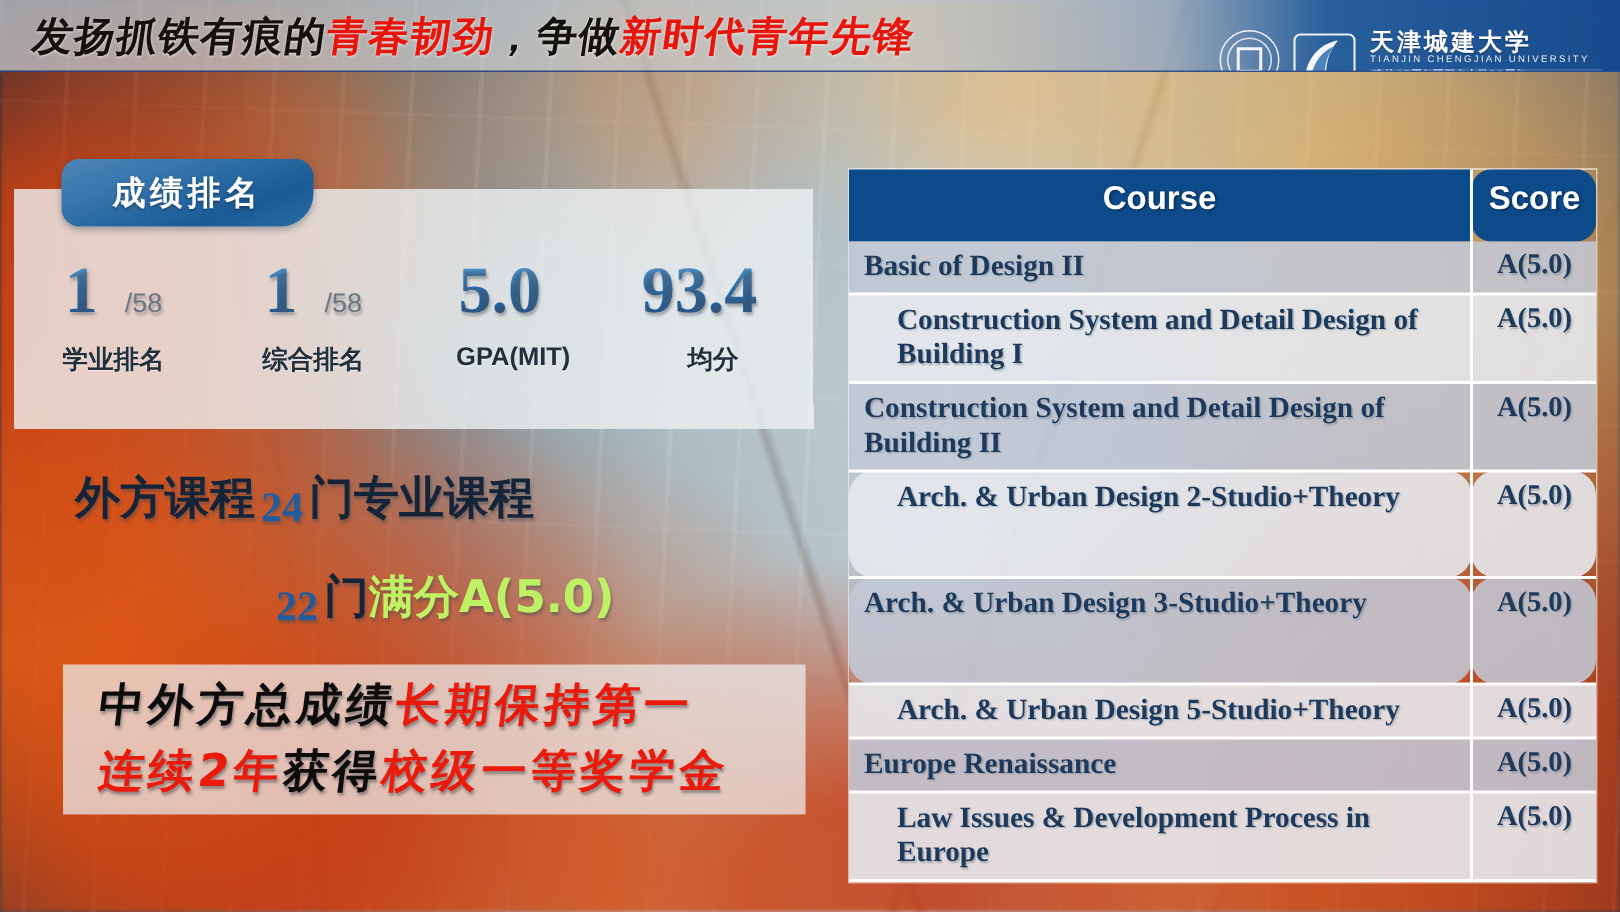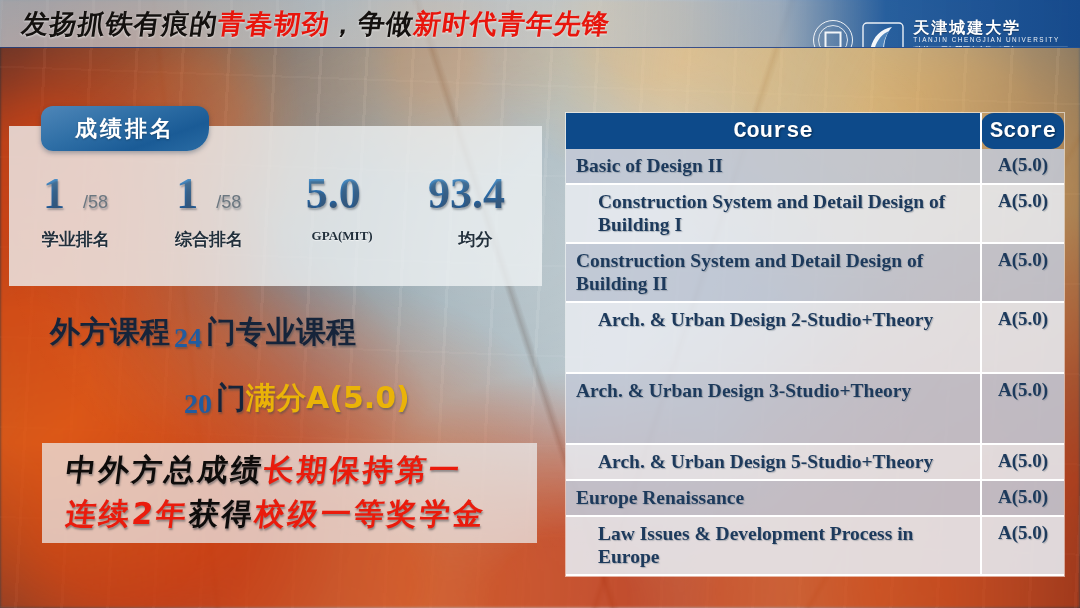--- a/index.html
+++ b/index.html
@@ -172,37 +172,37 @@
   .denom{
     font-family:"Liberation Sans", sans-serif;
     font-weight:normal;font-size:18px;color:#6b7780;margin-left:18px;
   }
   .stat-cap{
     margin-top:12px;
     font-family:"DejaVu Sans", sans-serif;
     font-size:17px;font-weight:bold;color:#22303c;
     text-shadow:0 1px 1px rgba(255,255,255,.6);
   }
-  .stat-cap.en{font-family:Liberation Serif, serif;font-size:13px;}
+  .stat-cap.en{font-family:Liberation Sans, sans-serif;font-size:17px;}
 
   
   .mid-line{
     position:absolute;white-space:nowrap;
     font-family:"DejaVu Sans", sans-serif;
     font-weight:bold;
     text-shadow:1px 2px 2px rgba(60,70,80,.45);
   }
   .line1{left:50px;top:312px;font-size:30px;color:#16243a;}
   .line2{left:180px;top:378px;font-size:30px;color:#16243a;}
   .numblue{
     font-family:"Liberation Serif", serif;
     font-size:28px;color:#215ca0;font-weight:bold;vertical-align:-5px;
     padding:0 4px;
   }
-  .redtxt{color:#eab308;}
+  .redtxt{color:#bef264;}
 
   .band{
     position:absolute;left:42px;top:443px;width:495px;height:100px;
     background:rgba(235,238,240,.72);
   }
   .brush{
     position:absolute;white-space:nowrap;
     font-family:"DejaVu Sans", sans-serif;
     font-weight:bold;font-size:30px;letter-spacing:3px;
     transform:skewX(-7deg);
@@ -217,45 +217,45 @@
   .table{
     position:absolute;left:566px;top:113px;width:498px;
     border-collapse:collapse;
     table-layout:fixed;
     box-shadow:0 0 0 1px rgba(255,255,255,.55);
   }
   .table col.c-course{width:415px;}
   .table col.c-score{width:83px;}
   .table th{
     background:#0d4a8a;color:#fff;
-    font-family:Liberation Mono, monospace;
+    font-family:Liberation Sans, sans-serif;
     font-weight:bold;font-size:22px;
     text-align:center;
-    padding:6px 0 5px 0;
+    padding:6px 0 16px 0;
     border-right:2px solid #ffffff;
     text-shadow:1px 1px 2px rgba(0,0,0,.45);
   }
   .table th:last-child{border-right:none;border-radius:13px;}
   .table td{
     font-family:"Liberation Serif", serif;
     font-weight:bold;font-size:19.5px;color:#1d3a5c;
     padding:5px 10px 6px 10px;
     border-right:2px solid #ffffff;
     border-bottom:2px solid #ffffff;
     vertical-align:top;
     text-shadow:1px 1px 1px rgba(120,130,140,.5);
     line-height:1.18;
   }
   .table td:last-child{border-right:none;}
   .table td.score{
     text-align:center;padding-left:0;padding-right:0;font-size:19px;
   }
   tr.odd td{background:rgba(193,200,214,.88);}
   tr.even td{background:rgba(230,233,238,.90);padding-left:32px;}
-  tr.tall td{height:58px;}
+  tr.tall td{height:58px;border-radius:16px;}
 </style>
 </head>
 <body>
 
 <div class="slide">
 
   <div class="bg">
     <div class="bg-base"></div>
     <div class="bg-mullions"></div>
     <div class="bg-horiz"></div>
@@ -326,21 +326,21 @@
       </div>
       <div class="stat-cap">均分</div>
     </div>
   </div>
 
   <div class="mid-line line1">
     <span>外方课程</span><span class="numblue">24</span><span>门专业课程</span>
   </div>
 
   <div class="mid-line line2">
-    <span class="numblue">20</span><span>门</span><span class="redtxt">满分A(5.0)</span>
+    <span class="numblue">22</span><span>门</span><span class="redtxt">满分A(5.0)</span>
   </div>
 
   <div class="band"></div>
   <div class="brush brush1">
     <span class="bk">中外方总成绩</span><span class="rd">长期保持第一</span>
   </div>
   <div class="brush brush2">
     <span class="rd">连续2年</span><span class="bk">获得</span><span class="rd">校级一等奖学金</span>
   </div>
 

